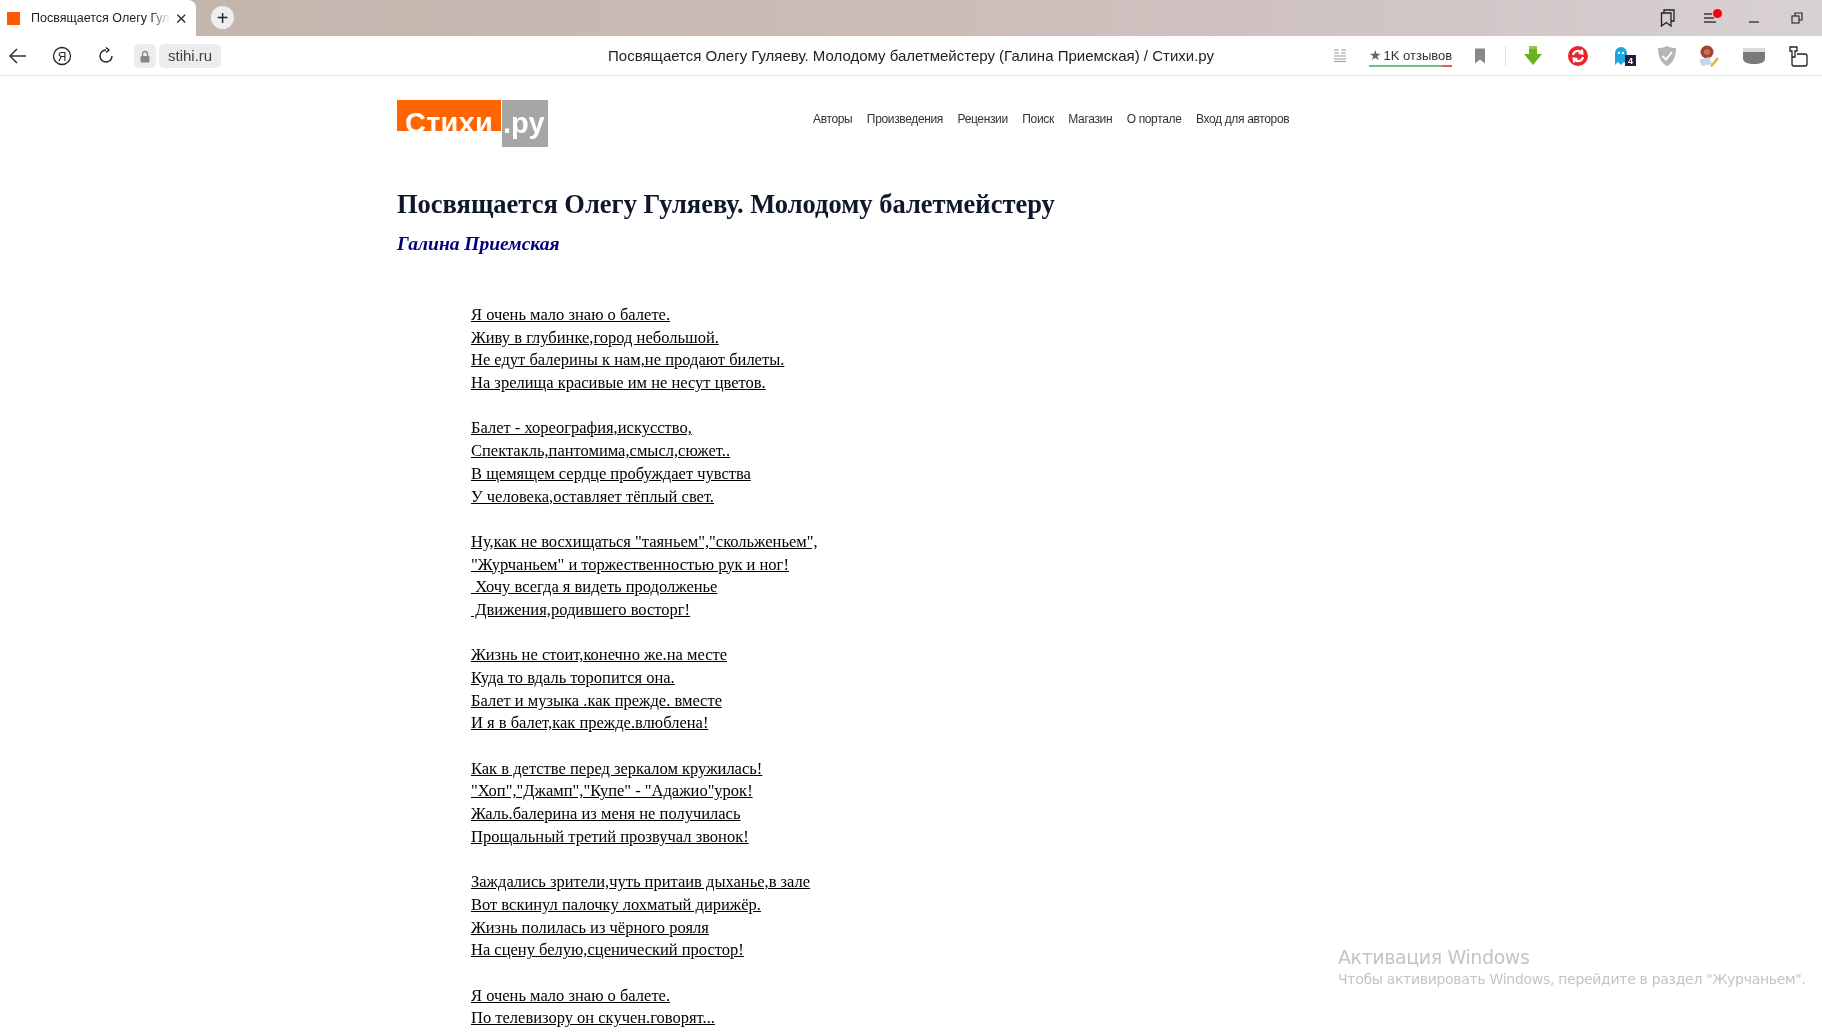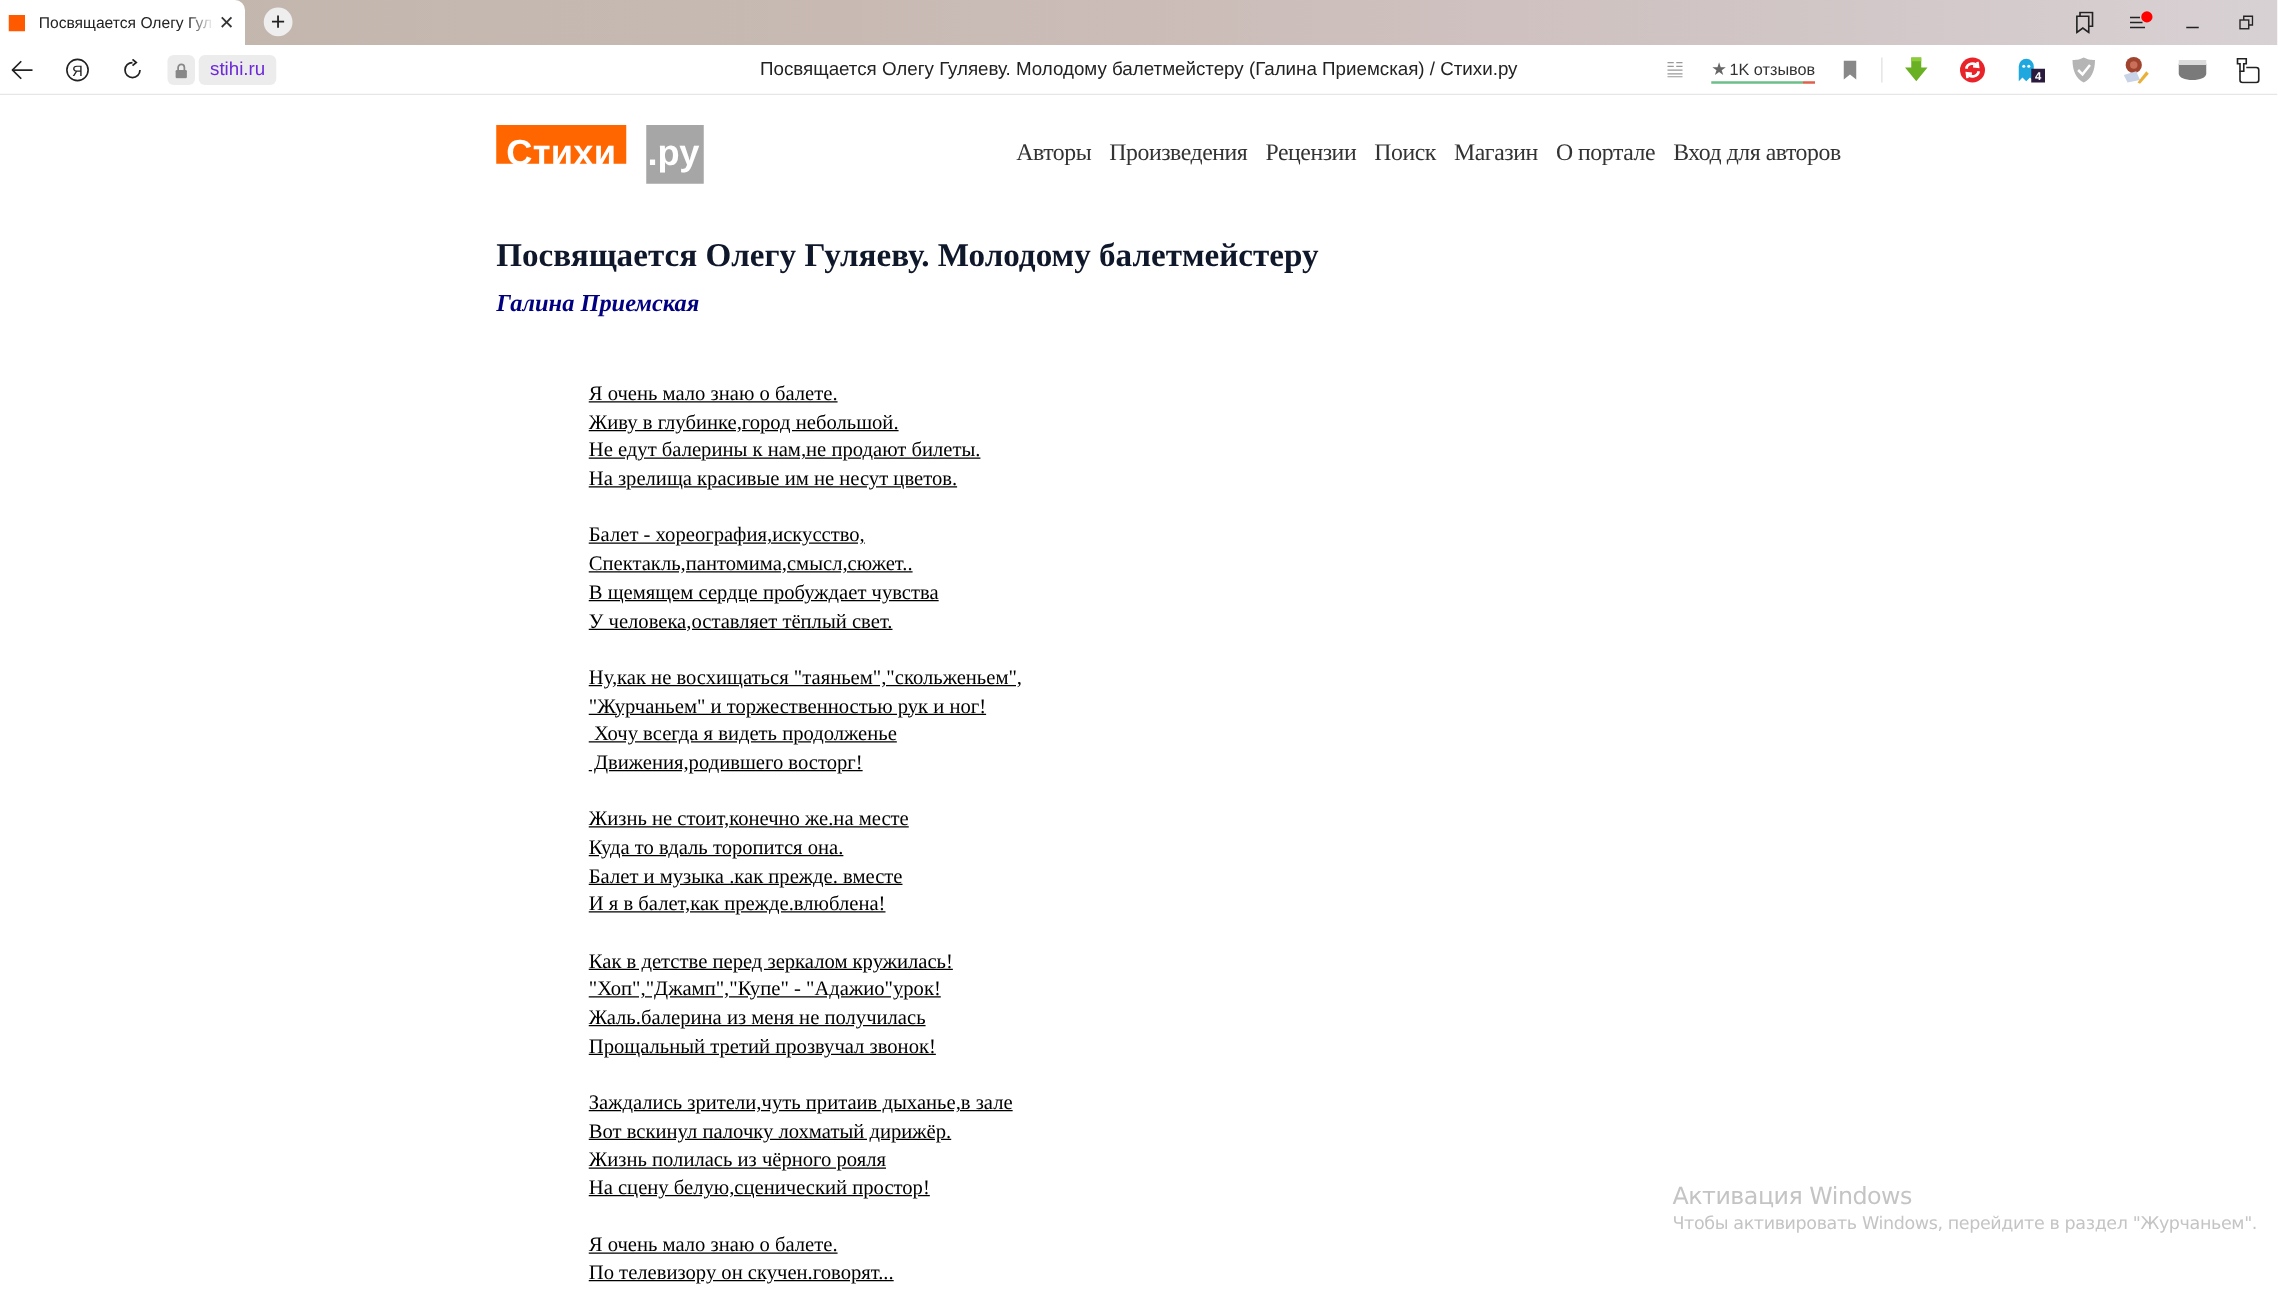--- a/index.html
+++ b/index.html
@@ -32,38 +32,38 @@
   .winctl svg { display: block; }
   .menu-dot { position: absolute; width: 9px; height: 9px; border-radius: 50%; background: #ff0000; top: 9px; left: 24px; }
 
   
   .toolbar {
     position: absolute; left: 0; top: 36px; width: 1822px; height: 40px; background: #fff;
     border-bottom: 1px solid #e6e6e6;
   }
   .tb-btn { position: absolute; top: 0; height: 40px; width: 36px; display: flex; align-items: center; justify-content: center; color: #333; cursor: pointer; }
   .lock-pill { position: absolute; left: 134px; top: 8px; width: 22px; height: 24px; background: #ececec; border-radius: 5px; display: flex; align-items: center; justify-content: center; }
-  .url-pill { position: absolute; left: 159px; top: 8px; height: 24px; padding: 0 9px; background: #ececec; border-radius: 5px; font-size: 15px; color: #6d28d9; line-height: 24px; }
+  .url-pill { position: absolute; left: 159px; top: 8px; height: 24px; padding: 0 9px; background: #ececec; border-radius: 5px; font-size: 15px; color: #404040; line-height: 24px; }
   .page-title-bar { position: absolute; left: 0; width: 1822px; top: 0; height: 40px; text-align: center; line-height: 40px; font-size: 15px; color: #222; pointer-events: none; }
   .page-title-bar span { pointer-events: auto; }
   .reader-icon { position: absolute; left: 1333px; top: 12px; }
   .reviews { position: absolute; left: 1369px; top: 8px; height: 24px; font-size: 13px; color: #333; line-height: 22px; }
   .reviews .star { color: #666; font-size: 14px; margin-right: 2px; }
   .reviews .bar { position: absolute; left: 0; right: 0; bottom: 1px; height: 2px; background: linear-gradient(90deg, #6cbf87 0%, #6cbf87 88%, #e0604a 88%, #e0604a 100%); }
   .bookmark-icon { position: absolute; left: 1474px; top: 12px; }
   .sep { position: absolute; left: 1505px; top: 10px; width: 1px; height: 20px; background: #e0e0e0; }
   .ext { position: absolute; top: 8px; width: 26px; height: 24px; display: flex; align-items: center; justify-content: center; cursor: pointer; }
 
   
   .site-header { position: absolute; left: 397px; top: 100px; width: 1050px; height: 48px; }
   .logo { position: absolute; left: 0; top: 0; height: 47px; display: flex; text-decoration: none; }
   .logo .l1 { background: #ff6600; color: #fff; font-weight: bold; font-size: 29px; padding: 0 3px 0 8px; height: 31px; line-height: 47px; width: 104px; letter-spacing: 0.2px; }
-  .logo .l2 { background: #a6a6a6; color: #fff; font-weight: bold; font-size: 29px; height: 47px; line-height: 47px; width: 46px; padding-left: 1px; margin-left: 16px; }
+  .logo .l2 { background: #a6a6a6; color: #fff; font-weight: bold; font-size: 29px; height: 47px; line-height: 47px; width: 46px; padding-left: 1px; margin-left: 1px; }
   .nav { position: absolute; left: 416px; top: 12px; display: flex; gap: 0; }
-  .nav a { font-family: Liberation Serif, serif; font-size: 19px; color: #333; text-decoration: none; margin-right: 14.5px; white-space: nowrap; letter-spacing: -0.35px; }
+  .nav a { font-family: Liberation Sans, sans-serif; font-size: 12px; color: #333; text-decoration: none; margin-right: 14.5px; white-space: nowrap; letter-spacing: -0.35px; }
 
   .poem-title { position: absolute; left: 397px; top: 189px; font-family: "Liberation Serif", serif; font-weight: bold; font-size: 26.5px; color: #0f172a; white-space: nowrap; }
   .poem-author { position: absolute; left: 397px; top: 233px; font-family: "Liberation Serif", serif; font-weight: bold; font-style: italic; font-size: 19.5px; color: #000080; text-decoration: none; white-space: nowrap; }
 
   .poem-text { position: absolute; left: 471px; top: 304px; font-family: "Liberation Serif", serif; font-size: 16.5px; color: #000; line-height: 22.7px; white-space: pre; text-decoration: underline; }
   .poem-text .line { display: block; height: 22.7px; }
 
   
   .wm { position: absolute; left: 1338px; top: 946px; color: #c4c4c4; font-family: "DejaVu Sans", sans-serif; white-space: nowrap; }
   .wm .wm1 { font-size: 19px; letter-spacing: -0.4px; }

